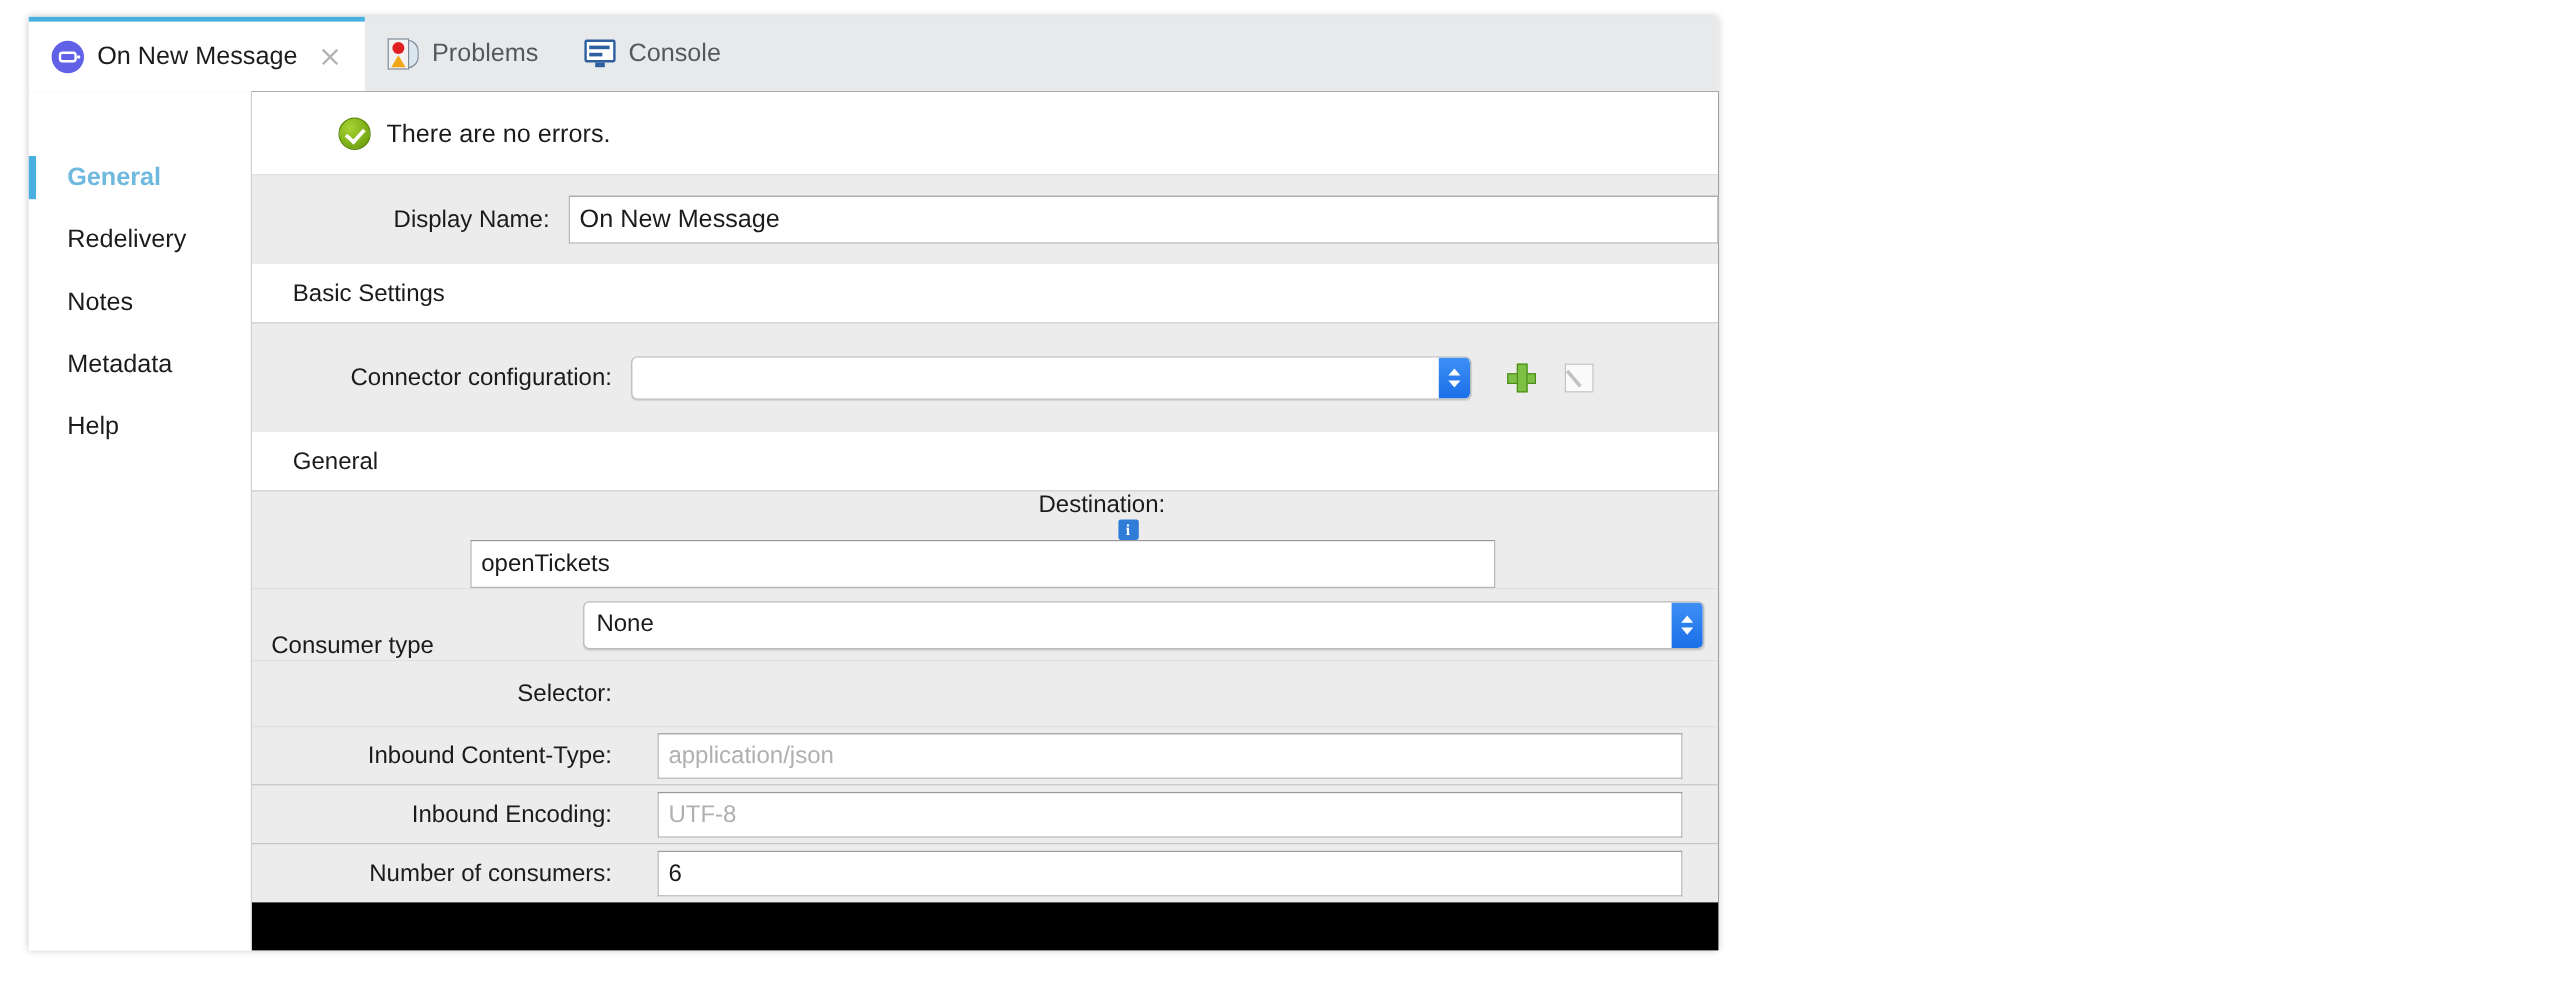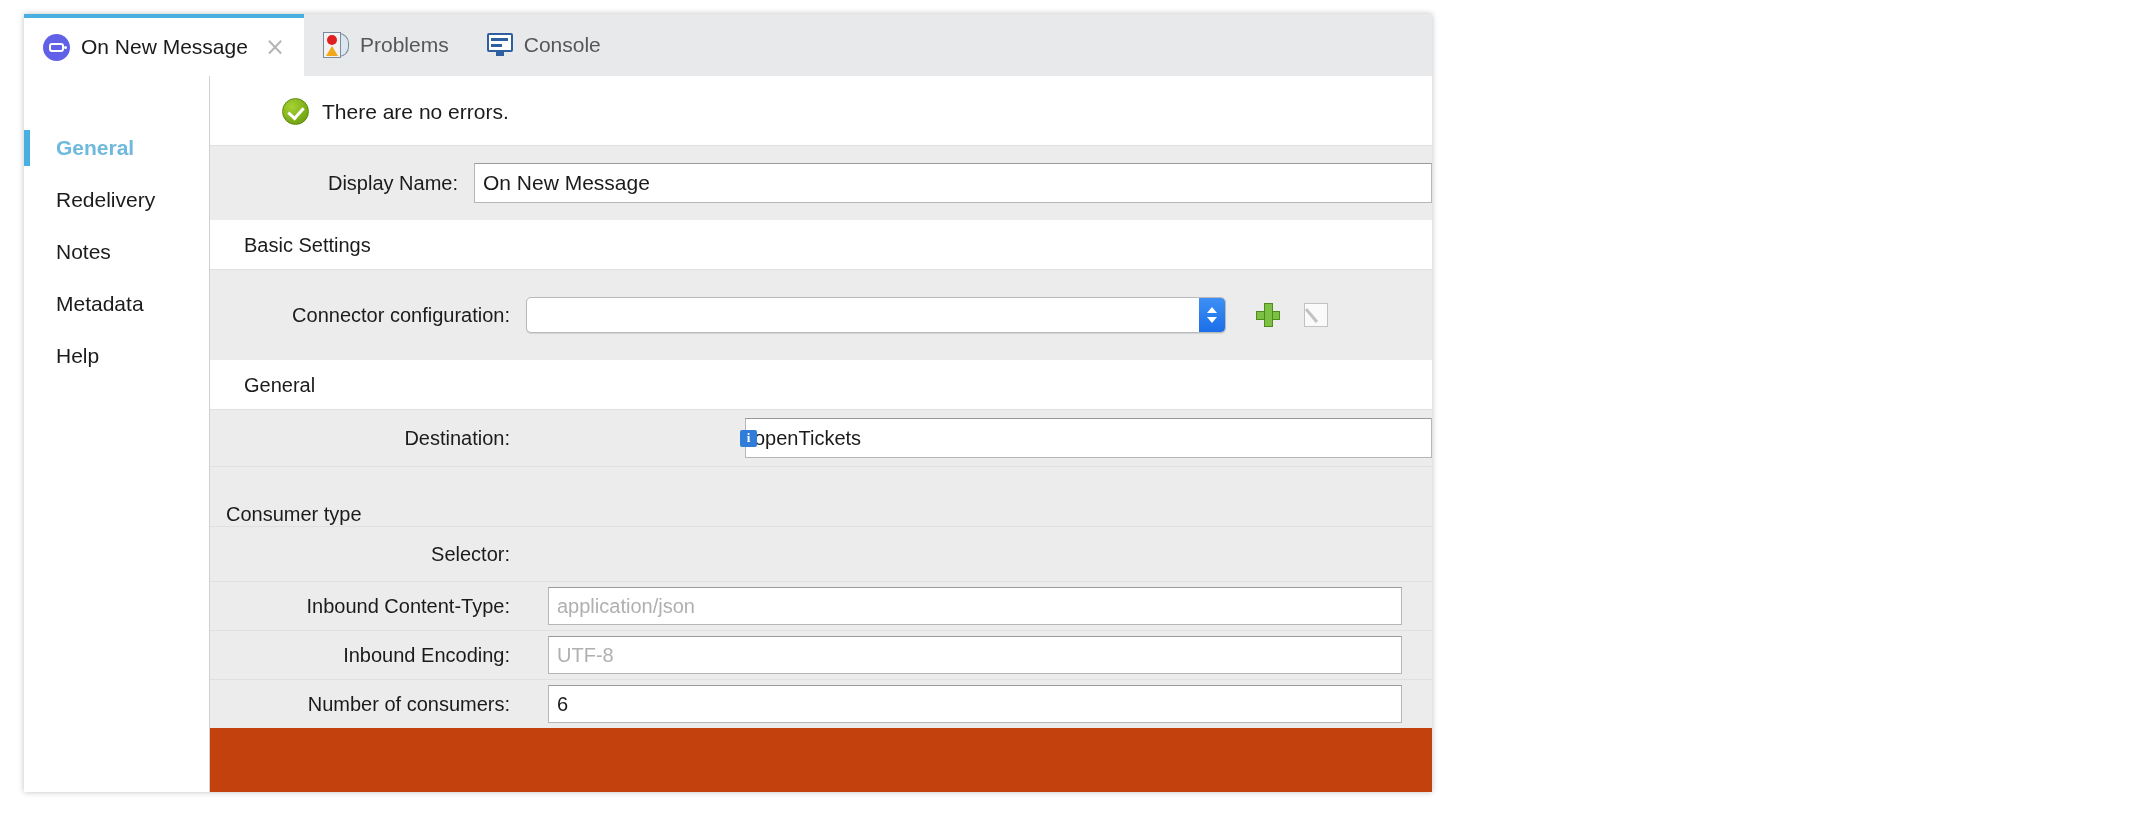--- a/index.html
+++ b/index.html
@@ -222,21 +222,21 @@
     left: 0;
     top: 8px;
     bottom: 8px;
     width: 6px;
     background: #49aee0;
   }
 
   
   .form-pane {
     flex: 1;
-    background: #c2410c;
+    background: #000000;
     overflow: hidden;
     position: relative;
   }
 
   .status-row {
     display: flex;
     align-items: center;
     gap: 13px;
     padding: 22px 0 20px 72px;
     background: #ffffff;
@@ -490,28 +490,32 @@
             </span>
           <span class="icon-plus" style="margin-left:30px;">
             <span class="h"></span>
               <span class="v"></span>
           </span>
           <span class="icon-edit" style="margin-left:24px;"></span>
         </div>
 
         <div class="section-head">General</div>
 
-        <div class="row band" style="min-height:56px;">
+        <div class="row band" style="min-height:56px;flex-direction:column;">
           <span class="lbl" style="width:284px; margin-left:16px;">Destination:</span>
           <span class="info-badge" style="margin-left:222px; position:relative; left:8px;">i</span>
           <span class="tf" style="width:854px; height:40px; margin-left:-4px;">openTickets</span>
         </div>
 
         <div class="row band" style="min-height:56px;">
           <span class="lbl" style="width:284px; margin-left:16px; text-align:left;margin-top:36px;">Consumer type</span>
+          <span class="combo" style="width:934px; margin-left:-24px; height:40px;">None<span class="stepper">
+              <span class="arrow-up"></span>
+              <span class="arrow-dn"></span>
+            </span></span>
         </div>
 
 
         <div class="row band" style="min-height:54px;">
           <span class="lbl" style="width:284px; margin-left:16px;">Selector:</span>
         </div>
 
         <div class="row band" style="min-height:48px;">
           <span class="lbl" style="width:284px; margin-left:16px;">Inbound Content-Type:</span>
           <span class="tf placeholder" style="width:854px; margin-left:38px; height:38px;">application/json</span>

